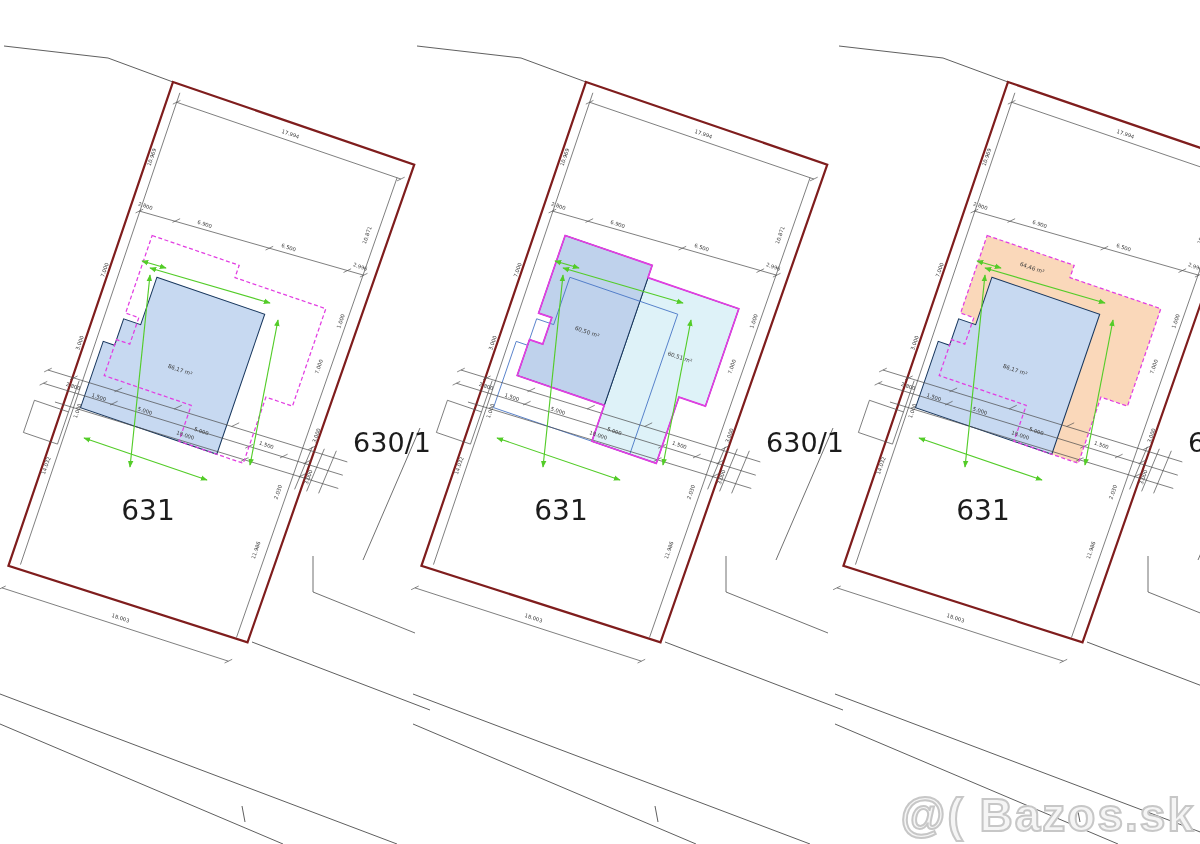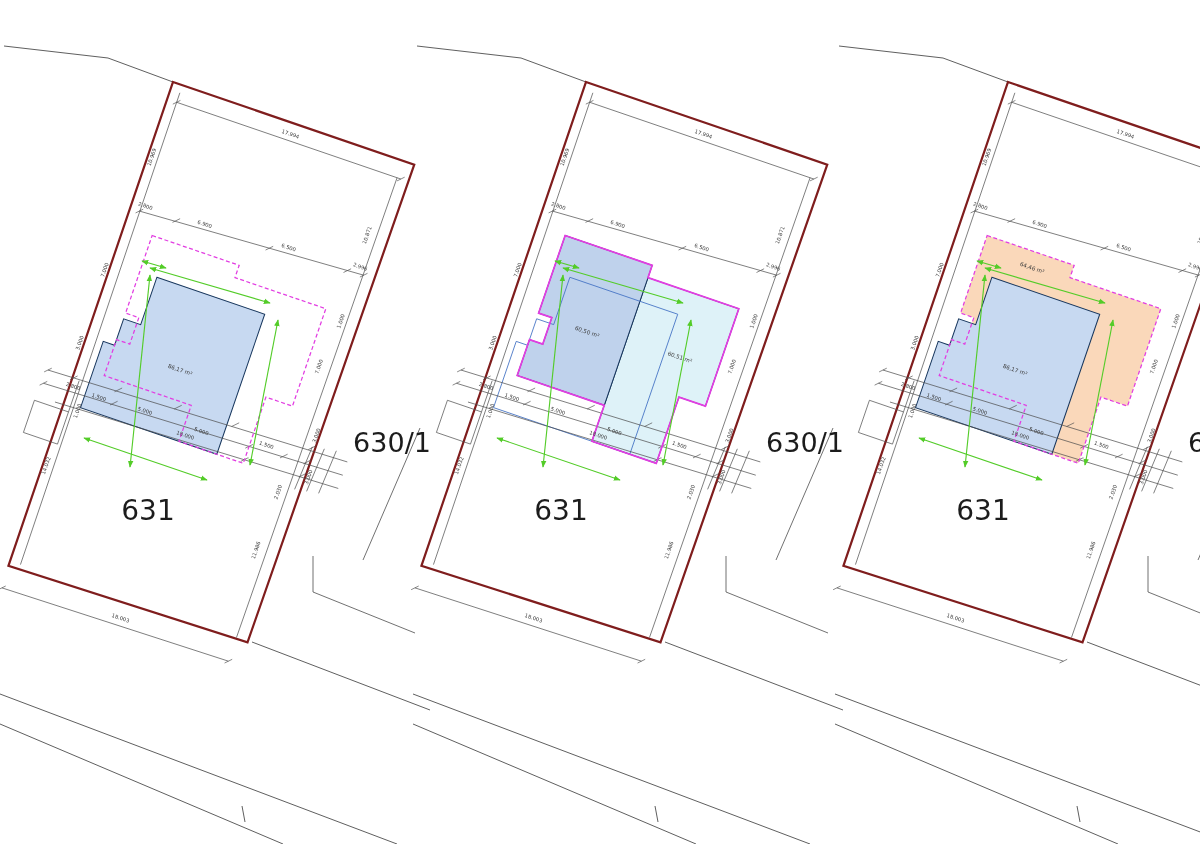--- a/index.html
+++ b/index.html
@@ -278,13 +278,14 @@
         </g>
         <line x1="142" y1="261" x2="166" y2="268" stroke="#53cc28" stroke-width="1.15" marker-start="url(#arrG2)" marker-end="url(#arrG2)"></line>
         <line x1="150" y1="268" x2="270" y2="303" stroke="#53cc28" stroke-width="1.15" marker-start="url(#arrG2)" marker-end="url(#arrG2)"></line>
         <line x1="150" y1="275" x2="130" y2="467" stroke="#53cc28" stroke-width="1.15" marker-start="url(#arrG2)" marker-end="url(#arrG2)"></line>
         <line x1="278" y1="320" x2="250" y2="465" stroke="#53cc28" stroke-width="1.15" marker-start="url(#arrG2)" marker-end="url(#arrG2)"></line>
         <line x1="84" y1="438" x2="207" y2="480" stroke="#53cc28" stroke-width="1.15" marker-start="url(#arrG2)" marker-end="url(#arrG2)"></line>
         <text x="148" y="520" text-anchor="middle" font-size="28" fill="#1c1c1c" font-family="&quot;Liberation Sans&quot;,sans-serif">631</text>
         <text x="392" y="452" text-anchor="middle" font-size="27" fill="#1c1c1c" font-family="&quot;Liberation Sans&quot;,sans-serif">630/1</text>
       </svg>
     </div>
+  <div id="watermark">@( Bazos.sk</div>
 </div>
 
 </body></html>

